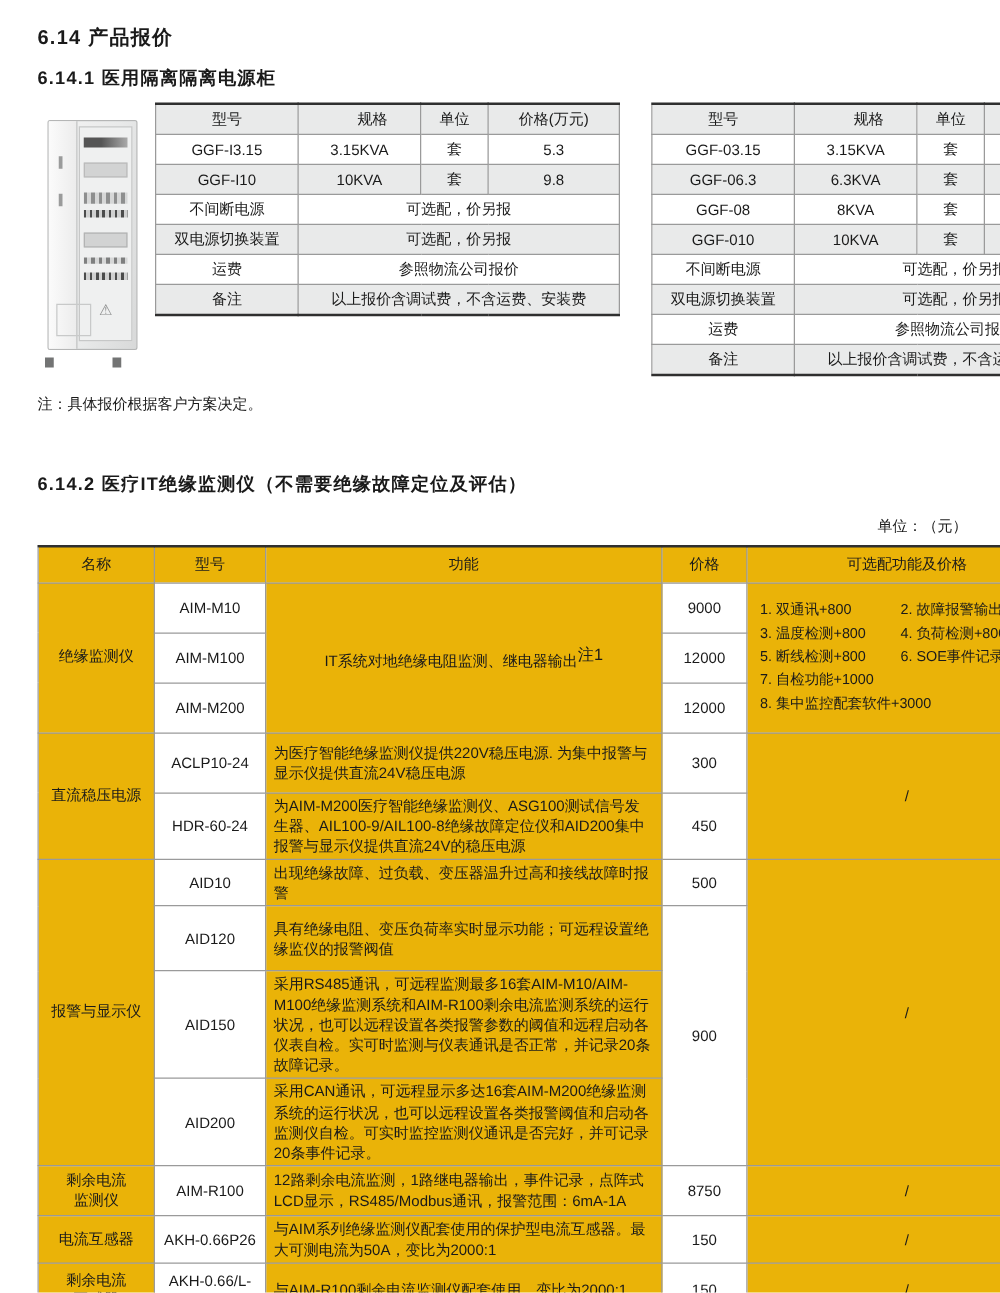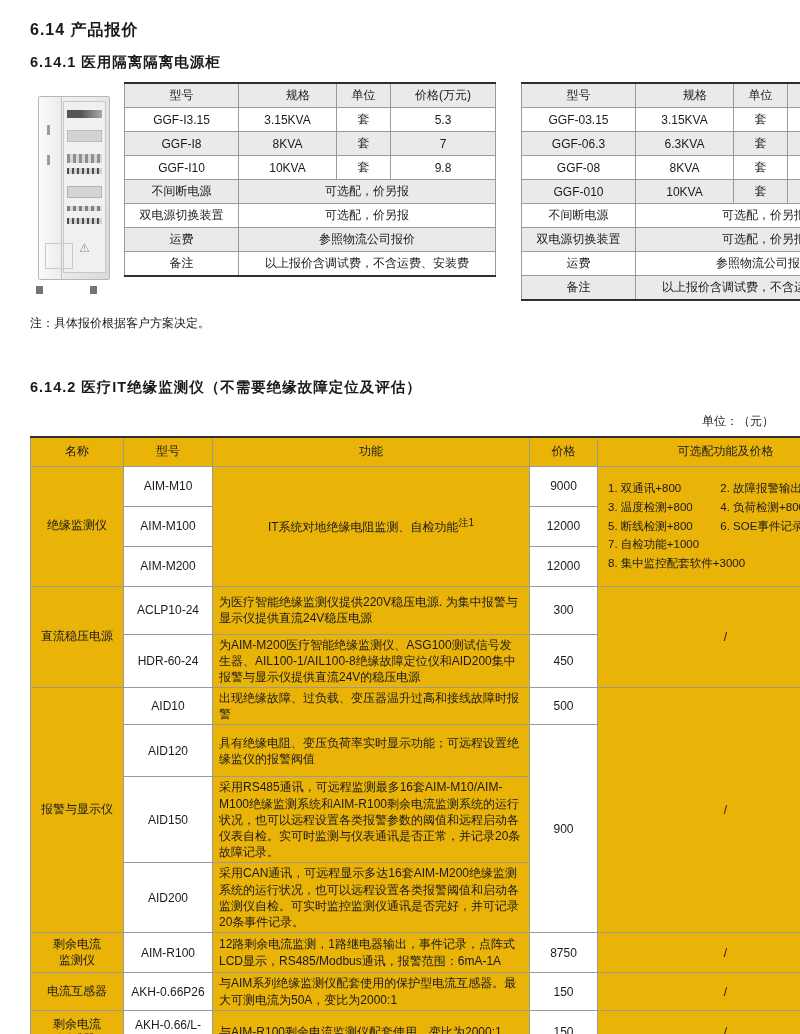--- a/index.html
+++ b/index.html
@@ -46,21 +46,21 @@
   .itable{width:758px;border-top:2px solid #2f2f2f;border-bottom:2px solid #2f2f2f;}
   .itable td{border:1px solid #9a9a9a;font-size:12px;padding:2px 6px;vertical-align:middle;text-align:center;}
   .itable td.shade{background:#eab308;}
   .itable td.func{text-align:left;line-height:1.35;}
   .itable td.func.center{text-align:center;}
   .itable .w-name{width:80px;} .itable .w-model{width:76px;} .itable .w-func{width:304px;}
   .itable .w-price{width:55px;margin-top:36px;} .itable .w-opt{width:243px;}
   .itable td.name{white-space:pre-line;line-height:1.3;}
   .opt-grid{display:grid;grid-template-columns:47% 53%;text-align:left;font-size:11.5px;line-height:1.62;padding:2px 0 2px 4px;}
   .opt-grid .full{grid-column:1 / span 2;}
-  sup{font-size:10px;}
+  sup{font-size:13px;}
 </style>
 </head>
 <body>
 
 <div class="page">
 
   <div class="h1">6.14 产品报价</div>
   <div class="h2">6.14.1 医用隔离隔离电源柜</div>
 
   <div class="top-flex">
@@ -95,26 +95,20 @@
         <td class="c2">单位</td>
         <td class="c3">价格(万元)</td>
       </tr>
       <tr>
         <td>GGF-I3.15</td>
         <td>3.15KVA</td>
         <td>套</td>
         <td>5.3</td>
       </tr>
       <tr>
-        <td>GGF-I8</td>
-        <td>8KVA</td>
-        <td>套</td>
-        <td>7</td>
-      </tr>
-      <tr>
         <td>GGF-I10</td>
         <td>10KVA</td>
         <td>套</td>
         <td>9.8</td>
       </tr>
       <tr>
         <td>不间断电源</td>
         <td colspan="3">可选配，价另报</td>
       </tr>
       <tr>
@@ -199,21 +193,21 @@
         <td class="w-model shade">型号</td>
         <td class="w-func shade">功能</td>
         <td class="w-price shade">价格</td>
         <td class="w-opt shade">可选配功能及价格</td>
       </tr>
 
       <tr style="height:40px">
         <td rowspan="3" class="shade name">绝缘监测仪</td>
         <td>AIM-M10</td>
         <td rowspan="3" class="shade func center">
-          <span>IT系统对地绝缘电阻监测、自检功能</span><sup>注1</sup>
+          <span>IT系统对地绝缘电阻监测、继电器输出</span><sup>注1</sup>
         </td>
         <td>9000</td>
         <td rowspan="3" class="shade">
           <div class="opt-grid">
             <span>1. 双通讯+800</span>
             <span>2. 故障报警输出+400</span>
             <span>3. 温度检测+800</span>
             <span>4. 负荷检测+800</span>
             <span>5. 断线检测+800</span>
             <span>6. SOE事件记录+2000</span>
@@ -233,21 +227,21 @@
 
       <tr style="height:48px">
         <td rowspan="2" class="shade name">直流稳压电源</td>
         <td>ACLP10-24</td>
         <td class="shade func">为医疗智能绝缘监测仪提供220V稳压电源. 为集中报警与显示仪提供直流24V稳压电源</td>
         <td>300</td>
         <td rowspan="2" class="shade">/</td>
       </tr>
       <tr style="height:52px">
         <td>HDR-60-24</td>
-        <td class="shade func">为AIM-M200医疗智能绝缘监测仪、ASG100测试信号发生器、AIL100-1/AIL100-8绝缘故障定位仪和AID200集中报警与显示仪提供直流24V的稳压电源</td>
+        <td class="shade func">为AIM-M200医疗智能绝缘监测仪、ASG100测试信号发生器、AIL100-9/AIL100-8绝缘故障定位仪和AID200集中报警与显示仪提供直流24V的稳压电源</td>
         <td>450</td>
       </tr>
 
       <tr style="height:25px">
         <td rowspan="4" class="shade name">报警与显示仪</td>
         <td>AID10</td>
         <td class="shade func">出现绝缘故障、过负载、变压器温升过高和接线故障时报警</td>
         <td>500</td>
         <td rowspan="4" class="shade">/</td>
       </tr>

